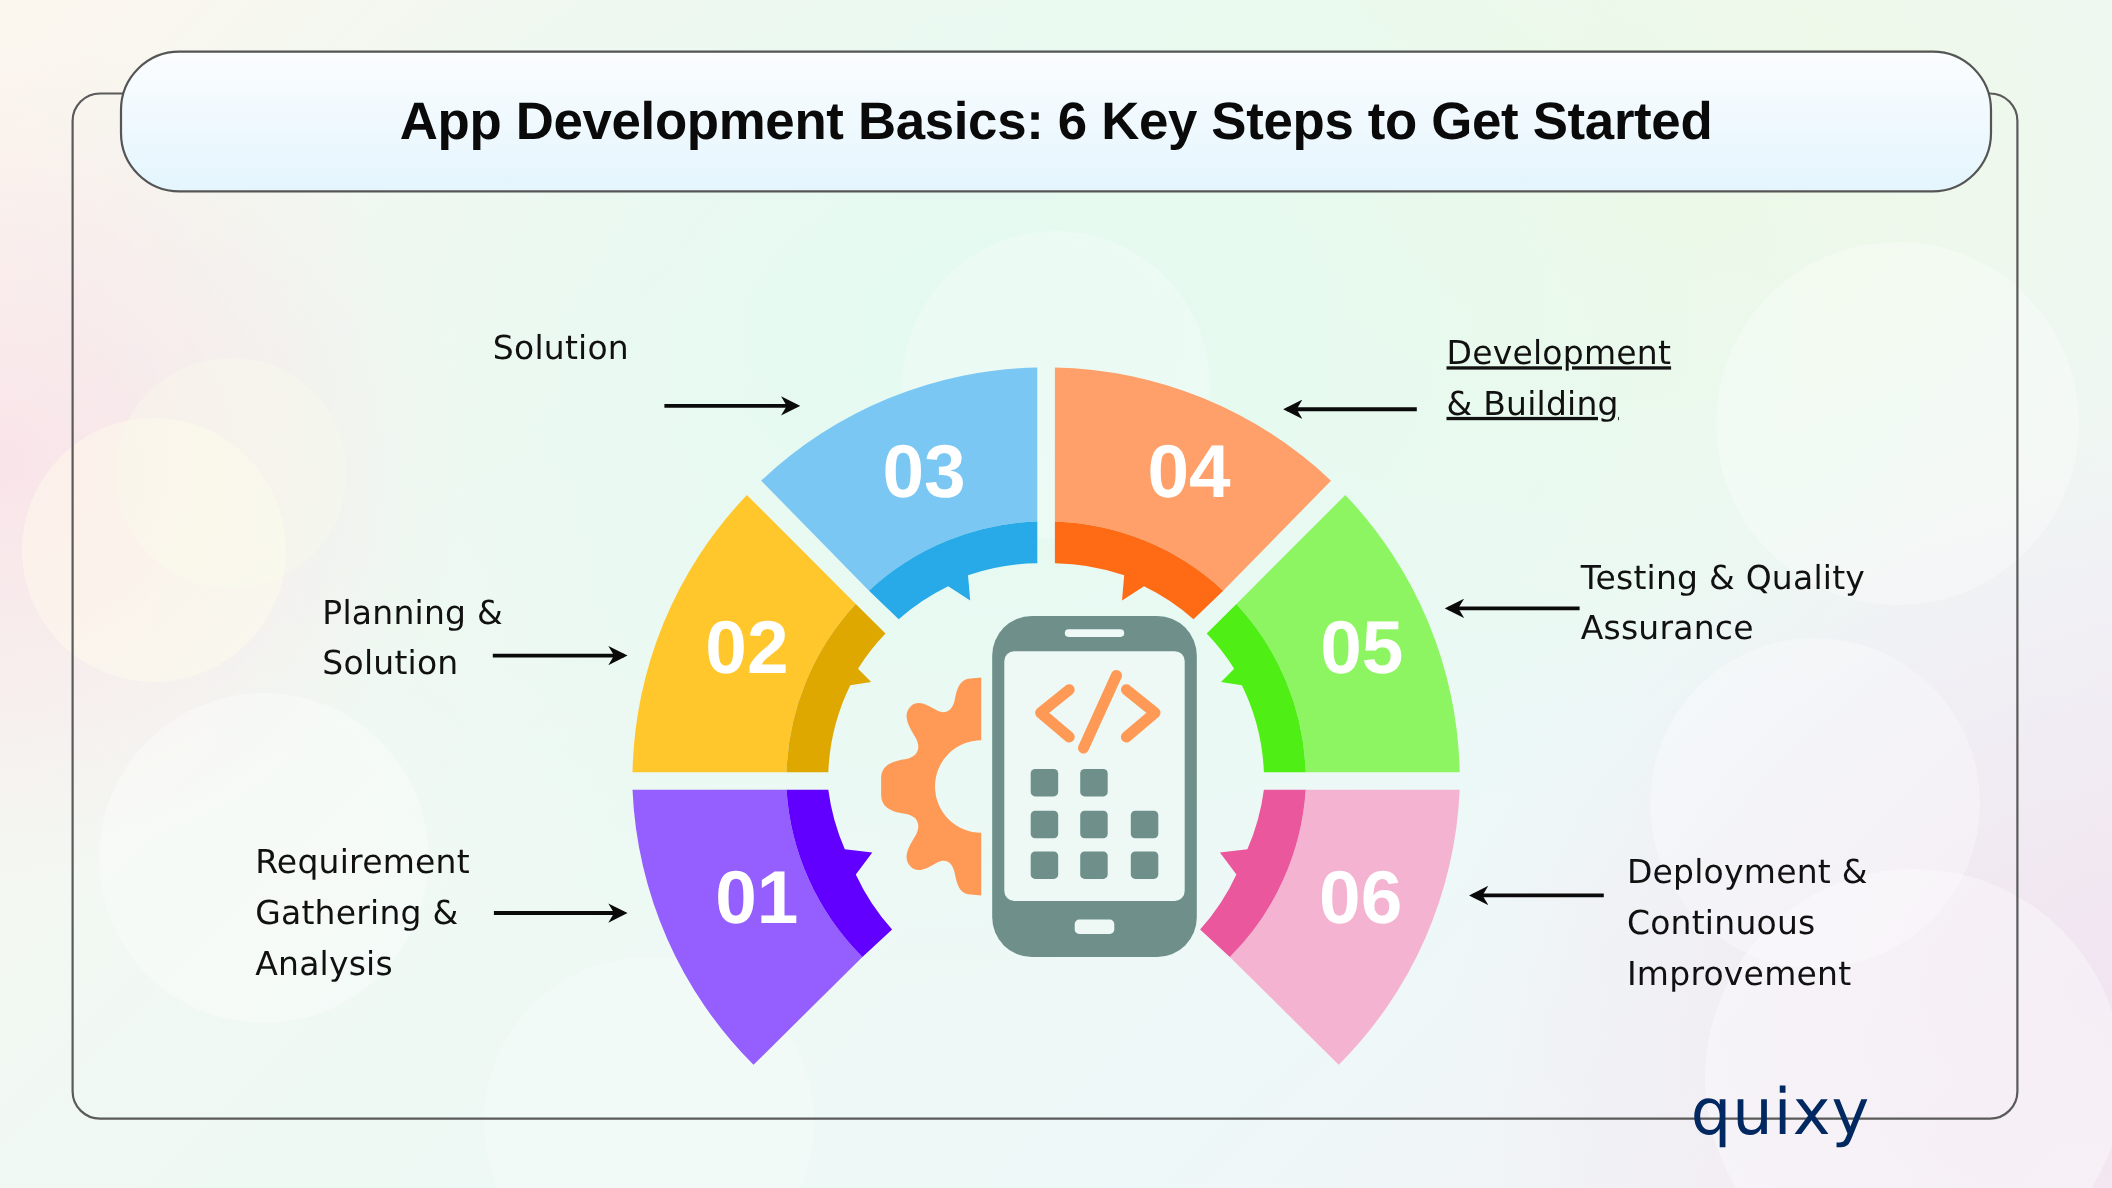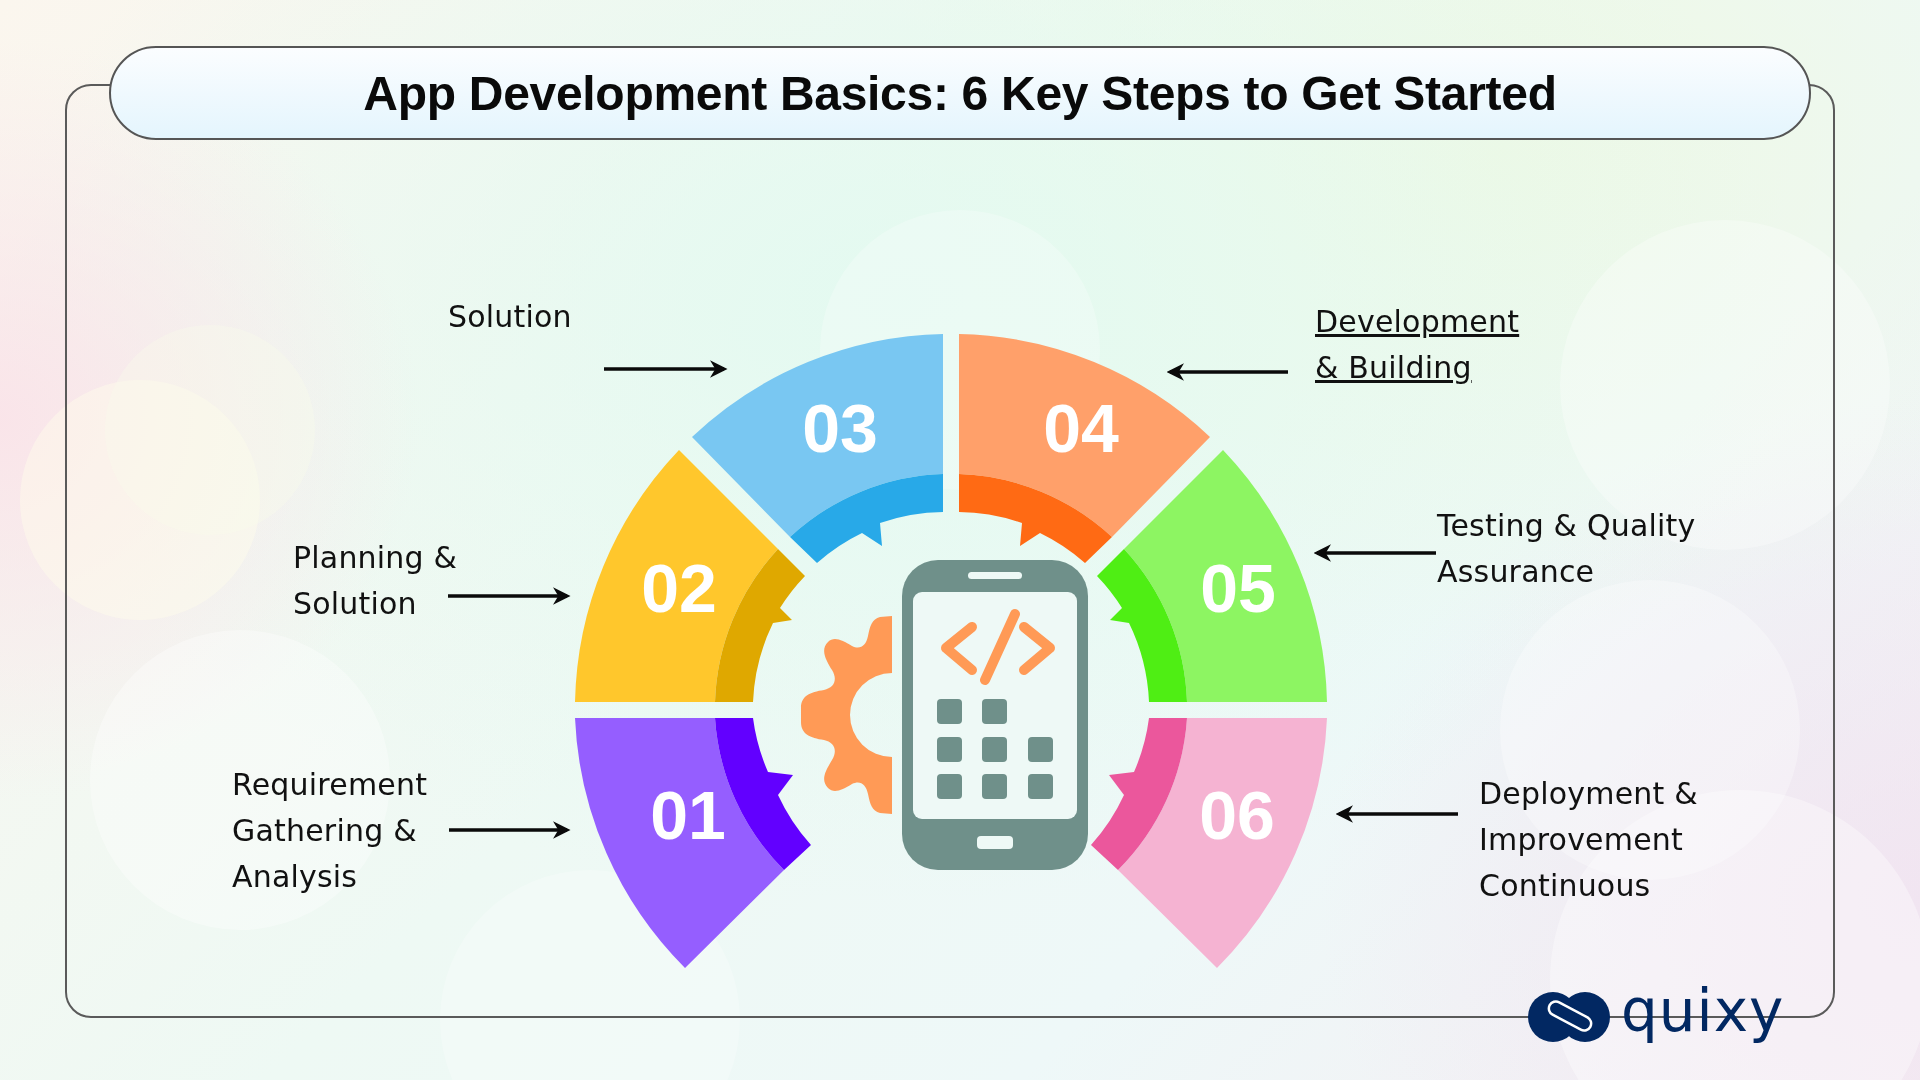--- a/index.html
+++ b/index.html
@@ -12,41 +12,41 @@
       radial-gradient(ellipse 900px 600px at 900px 300px, rgba(226,250,240,0.9), rgba(226,250,240,0) 100%),
       radial-gradient(ellipse 700px 500px at 1500px 150px, rgba(238,248,226,0.9), rgba(238,248,226,0) 100%),
       linear-gradient(135deg, #fbf6ee 0%, #eef9f4 45%, #eef8f8 70%, #f5eef3 100%);
   }
   .bokeh { position: absolute; border-radius: 50%; pointer-events: none; }
   .frame {
     position: absolute; left: 65px; top: 84px; width: 1770px; height: 934px;
     border: 2px solid #5a5a5a; border-radius: 26px; box-sizing: border-box;
   }
   .title-pill {
-    position: absolute; left: 109px; top: 46px; width: 1702px; height: 94px;
+    position: absolute; left: 109px; top: 46px; width: 1702px; height: 129px;
     box-sizing: border-box; border: 2px solid #555; border-radius: 54px;
     background: linear-gradient(180deg, #fbfdff 0%, #e4f5fd 100%);
     display: flex; align-items: center; justify-content: center;
   }
   .title-text {
     font-family: "Liberation Sans", sans-serif; font-weight: 700;
     font-size: 48px; color: #0a0a0a; letter-spacing: -0.3px; white-space: nowrap;
   }
   svg.diagram { position: absolute; left: 0; top: 0; width: 1920px; height: 1080px; }
   .num {
     font-family: "Liberation Sans", sans-serif; font-weight: 700; font-size: 68px;
     fill: #ffffff;
   }
   .label {
     position: absolute; font-family: "DejaVu Sans", sans-serif; font-size: 30px;
     line-height: 46px; color: #111; white-space: nowrap; letter-spacing: 0.2px;
   }
   .label span { display: block; }
   .logo {
-    position: absolute; left: 1527px; top: 988px; height: 58px; display: flex; align-items: center;
+    position: absolute; left: 1527px; top: 988px; height: 58px; display: flex; align-items: center; flex-direction: column;
   }
   .logo-text {
     font-family: "DejaVu Sans", sans-serif; font-size: 58px; color: #022862;
     margin-left: 10px; line-height: 1; letter-spacing: 1px; position: relative; top: -6px;
   }
 </style>
 </head>
 <body>
 
 <div class="bokeh" style="left:20px;top:380px;width:240px;height:240px;background:rgba(255,252,235,0.45);"></div>
@@ -165,22 +165,22 @@
 <div class="label" style="left:1315px;top:299px;text-decoration:underline;">
   <span>Development</span>
   <span>&amp; Building</span>
 </div>
 <div class="label" style="left:1437px;top:503px;">
   <span>Testing &amp; Quality</span>
   <span>Assurance</span>
 </div>
 <div class="label" style="left:1479px;top:748px;margin-top:23px;">
   <span>Deployment &amp;</span>
+  <span>Continuous</span>
   <span>Improvement</span>
-  <span>Continuous</span>
 </div>
 
 <div class="logo">
   <svg width="84" height="52" viewBox="0 0 84 52">
     <circle cx="26" cy="26" r="25" fill="#022862"></circle>
     <circle cx="58" cy="26" r="25" fill="#022862"></circle>
     <rect x="20" y="18" width="46" height="14" rx="7" ry="7" transform="rotate(28 43 25)" fill="none" stroke="#ffffff" stroke-width="2.5"></rect>
   </svg>
   <span class="logo-text">quixy</span>
 </div>

